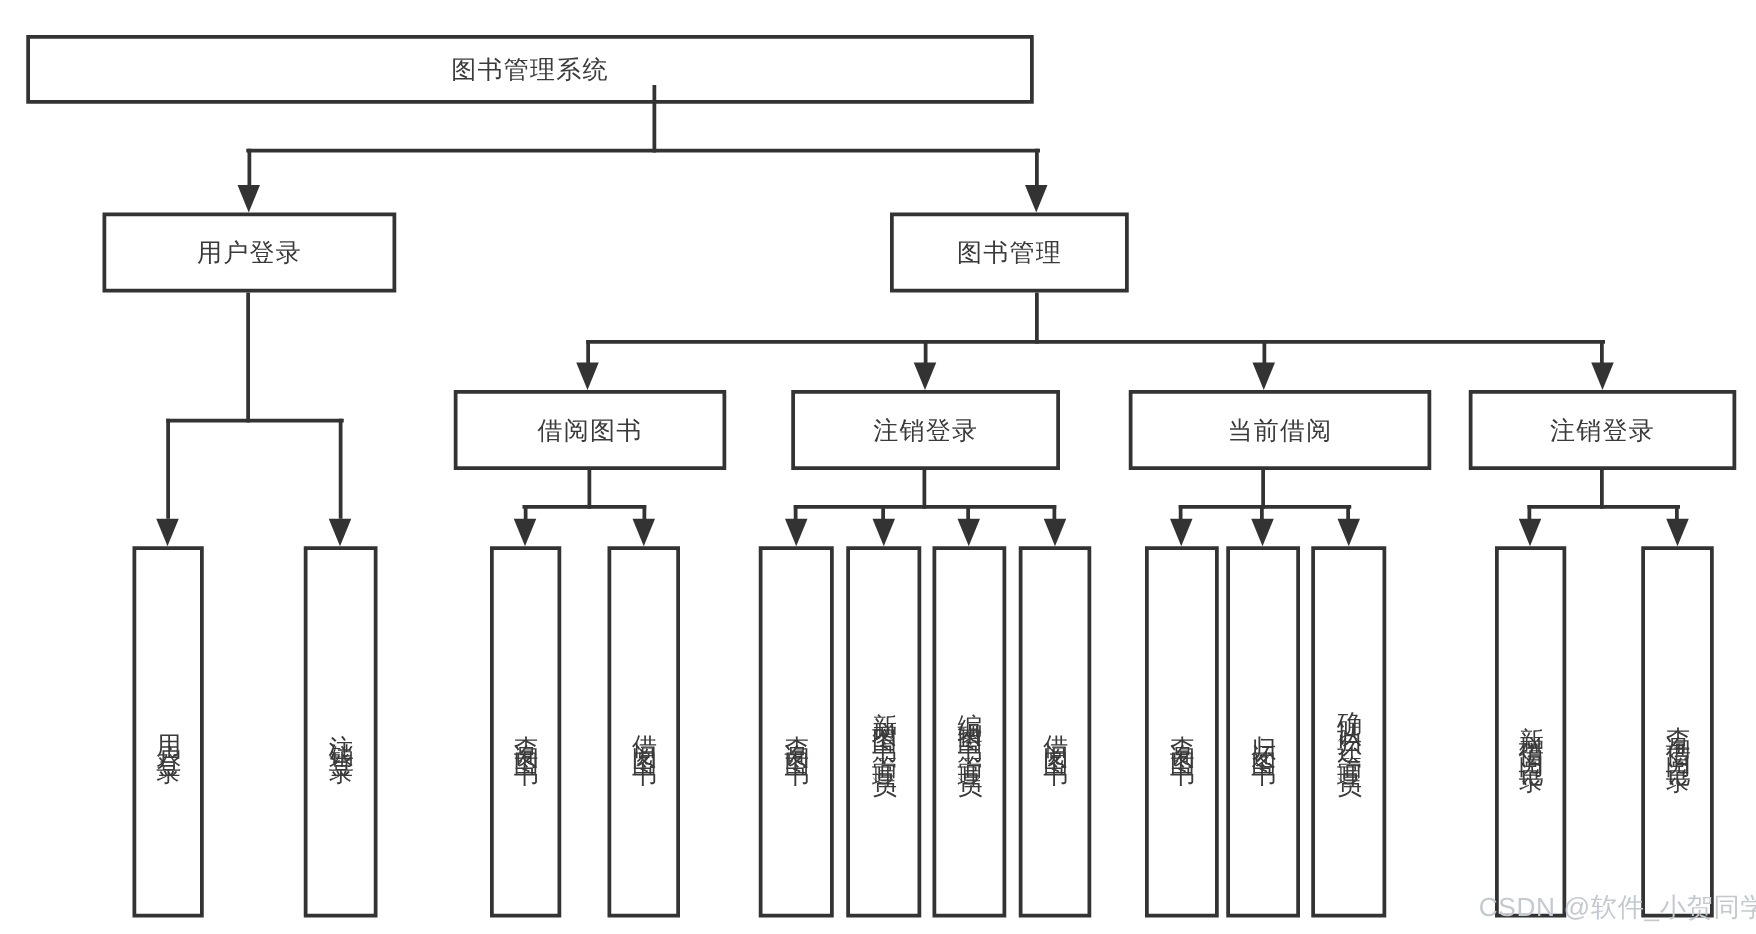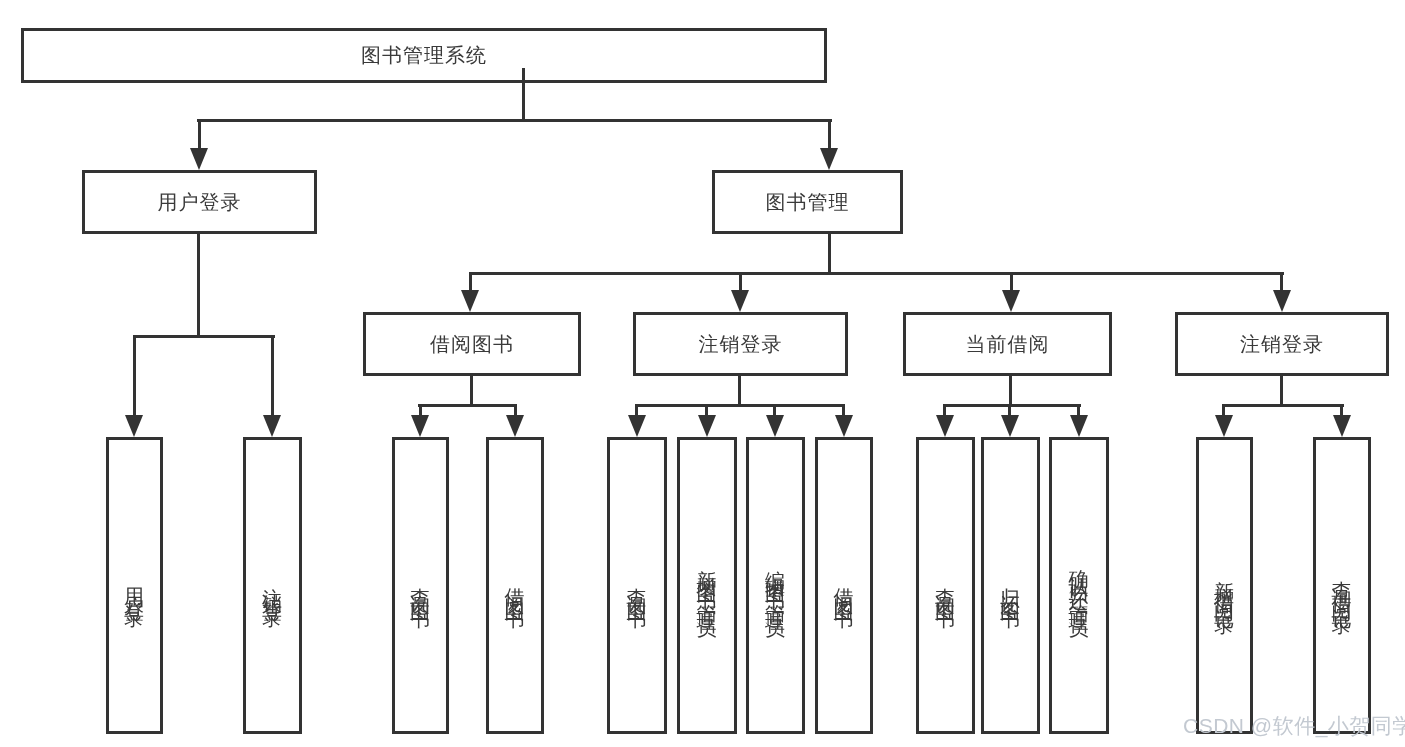--- a/index.html
+++ b/index.html
@@ -50,21 +50,21 @@
   </div>
 
   <div class="box h" style="left:363px;top:312px;width:218px;height:64px">
     <span>借阅图书</span>
   </div>
 
   <div class="box h" style="left:633px;top:312px;width:215px;height:64px">
     <span>注销登录</span>
   </div>
 
-  <div class="box h" style="left:903px;top:312px;width:209px;height:64px">
+  <div class="box h" style="left:903px;top:312px;width:242px;height:64px">
     <span>当前借阅</span>
   </div>
 
   <div class="box h" style="left:1175px;top:312px;width:214px;height:64px">
     <span>注销登录</span>
   </div>
 
   <div class="box v" style="left:106px;top:437px;width:57px;height:297px">
     <span>用户登录</span>
   </div>

